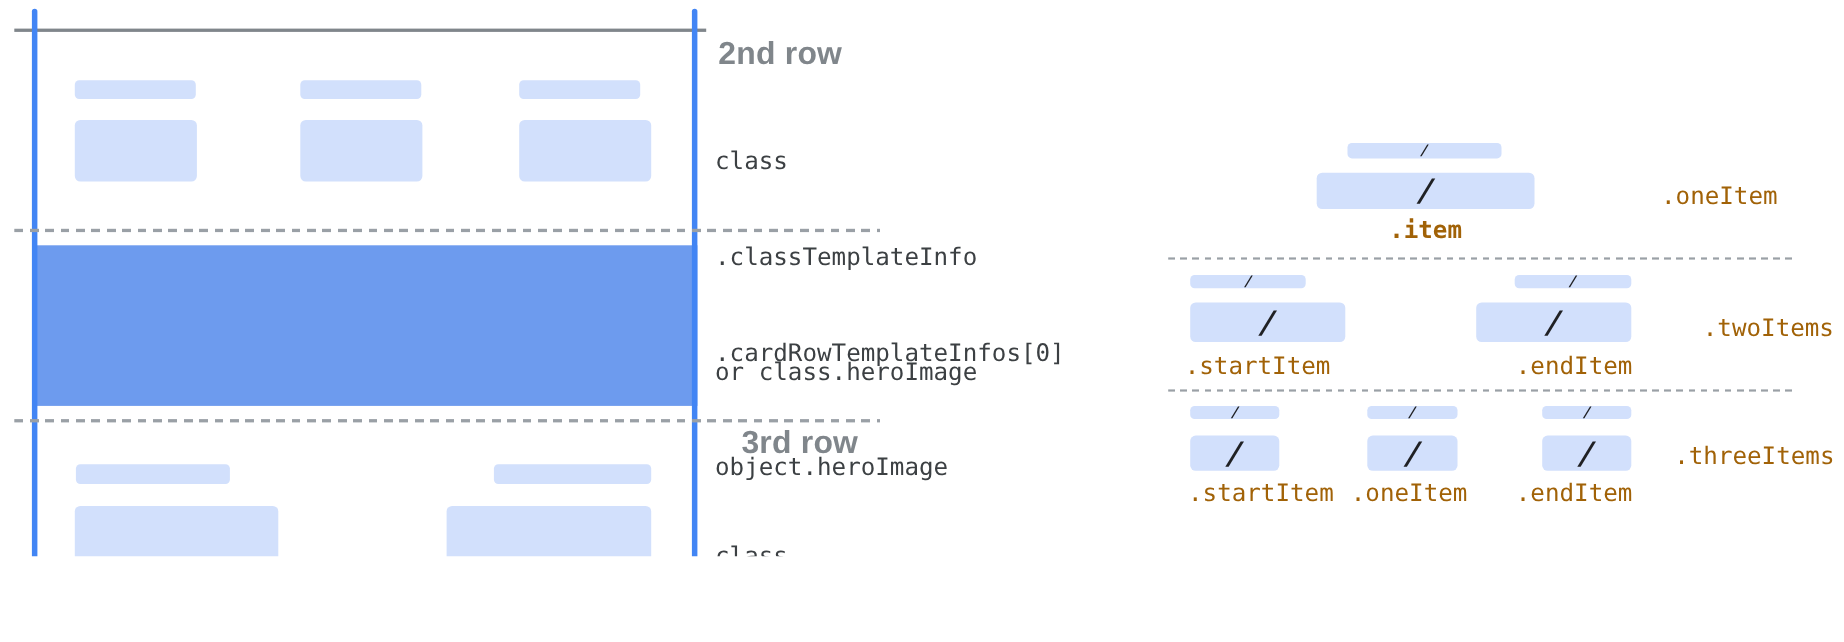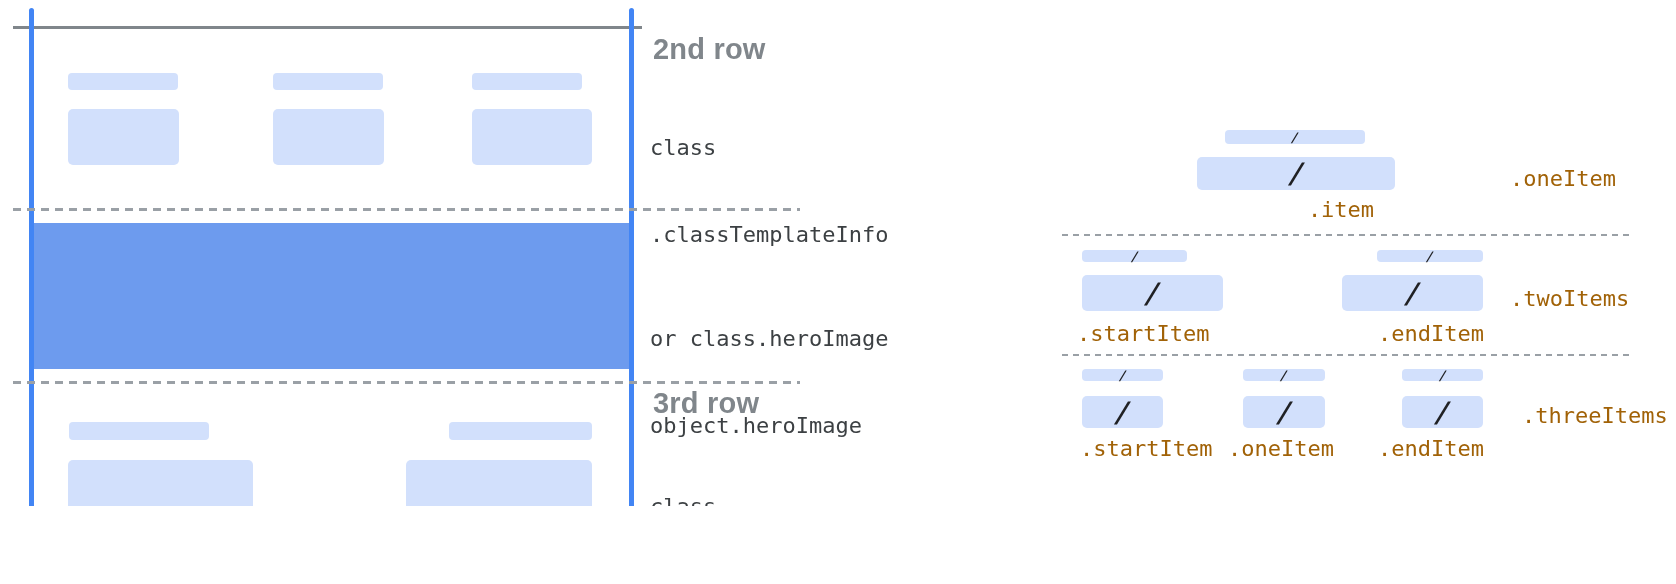--- a/index.html
+++ b/index.html
@@ -51,61 +51,62 @@
 
   <div class="abs ph-sm" style="left:69px;top:422px;width:140px;height:18px;"></div>
   <div class="abs ph" style="left:68px;top:460px;width:185px;height:55px;"></div>
   <div class="abs ph-sm" style="left:449px;top:422px;width:143px;height:18px;"></div>
   <div class="abs ph" style="left:406px;top:460px;width:186px;height:55px;"></div>
 
   <div class="abs heading" style="left:653px;top:34px;">2nd row</div>
   <div class="abs code" style="left:650px;top:75px;">
     <div>class</div>
     <div>.classTemplateInfo</div>
+    <div>.cardRowTemplateInfos[0]</div>
   </div>
 
   <div class="abs code" style="left:650px;top:266px;">
     <div>or class.heroImage</div>
     <div>object.heroImage</div>
   </div>
 
-  <div class="abs heading" style="left:653px;top:388px;">3rd row</div>
+  <div class="abs heading" style="left:674px;top:388px;">3rd row</div>
   <div class="abs code" style="left:650px;top:434px;">
     <div>class</div>
     <div>.classTemplateInfo</div>
     
     
   </div>
 
   <div class="abs ph-sm bar" style="left:1225px;top:130px;width:140px;height:14px;">
     <span class="slash-small">/</span>
   </div>
   <div class="abs ph bar" style="left:1197px;top:157px;width:198px;height:33px;">
     <span class="slash-big">/</span>
   </div>
-  <div class="abs mono-label center" style="left:1242px;top:197px;width:198px;">.item</div>
+  <div class="abs mono-label center" style="left:1197px;top:197px;width:198px;font-weight:bold;">.item</div>
   <div class="abs mono-label" style="left:1510px;top:166px;">.oneItem</div>
 
   <div class="abs dash-thin" style="left:1062px;top:234px;width:568px;"></div>
 
   <div class="abs ph-sm bar" style="left:1082px;top:250px;width:105px;height:12px;">
     <span class="slash-small">/</span>
   </div>
   <div class="abs ph bar" style="left:1082px;top:275px;width:141px;height:36px;">
     <span class="slash-big">/</span>
   </div>
   <div class="abs ph-sm bar" style="left:1377px;top:250px;width:106px;height:12px;">
     <span class="slash-small">/</span>
   </div>
   <div class="abs ph bar" style="left:1342px;top:275px;width:141px;height:36px;">
     <span class="slash-big">/</span>
   </div>
   <div class="abs mono-label" style="left:1077px;top:321px;">.startItem</div>
   <div class="abs mono-label" style="left:1378px;top:321px;">.endItem</div>
-  <div class="abs mono-label" style="left:1510px;top:286px;">.twoItems</div>
+  <div class="abs mono-label" style="left:1548px;top:286px;">.twoItems</div>
 
   <div class="abs dash-thin" style="left:1062px;top:354px;width:568px;"></div>
 
   <div class="abs ph-sm bar" style="left:1082px;top:369px;width:81px;height:12px;">
     <span class="slash-small">/</span>
   </div>
   <div class="abs ph bar" style="left:1082px;top:396px;width:81px;height:32px;">
     <span class="slash-big">/</span>
   </div>
   <div class="abs ph-sm bar" style="left:1243px;top:369px;width:82px;height:12px;">

